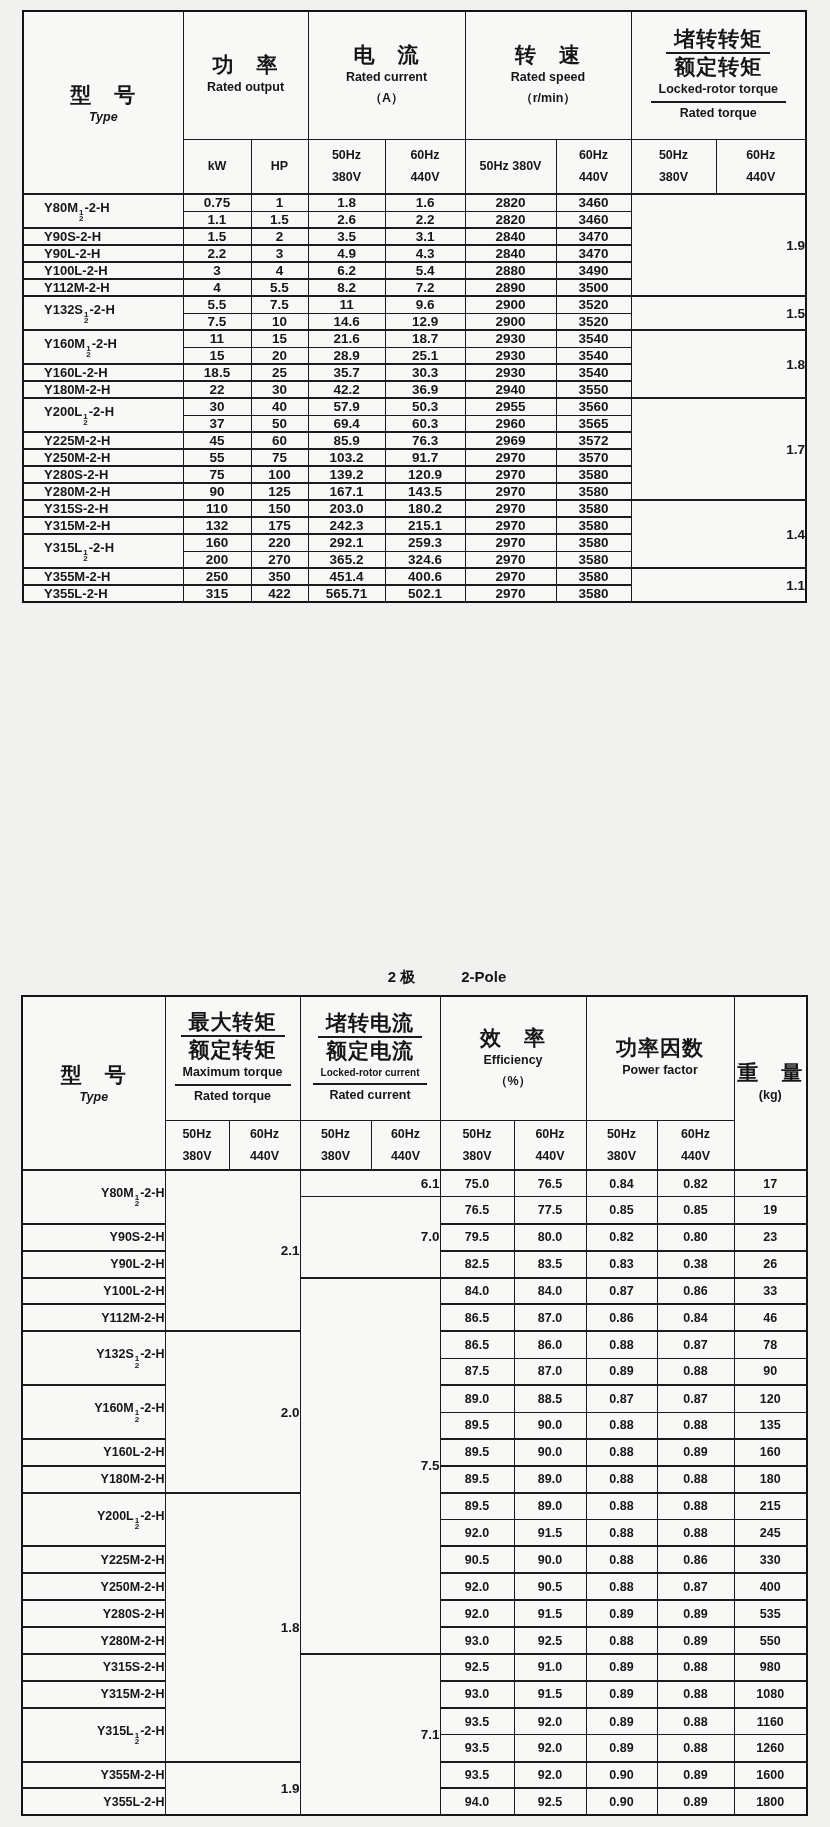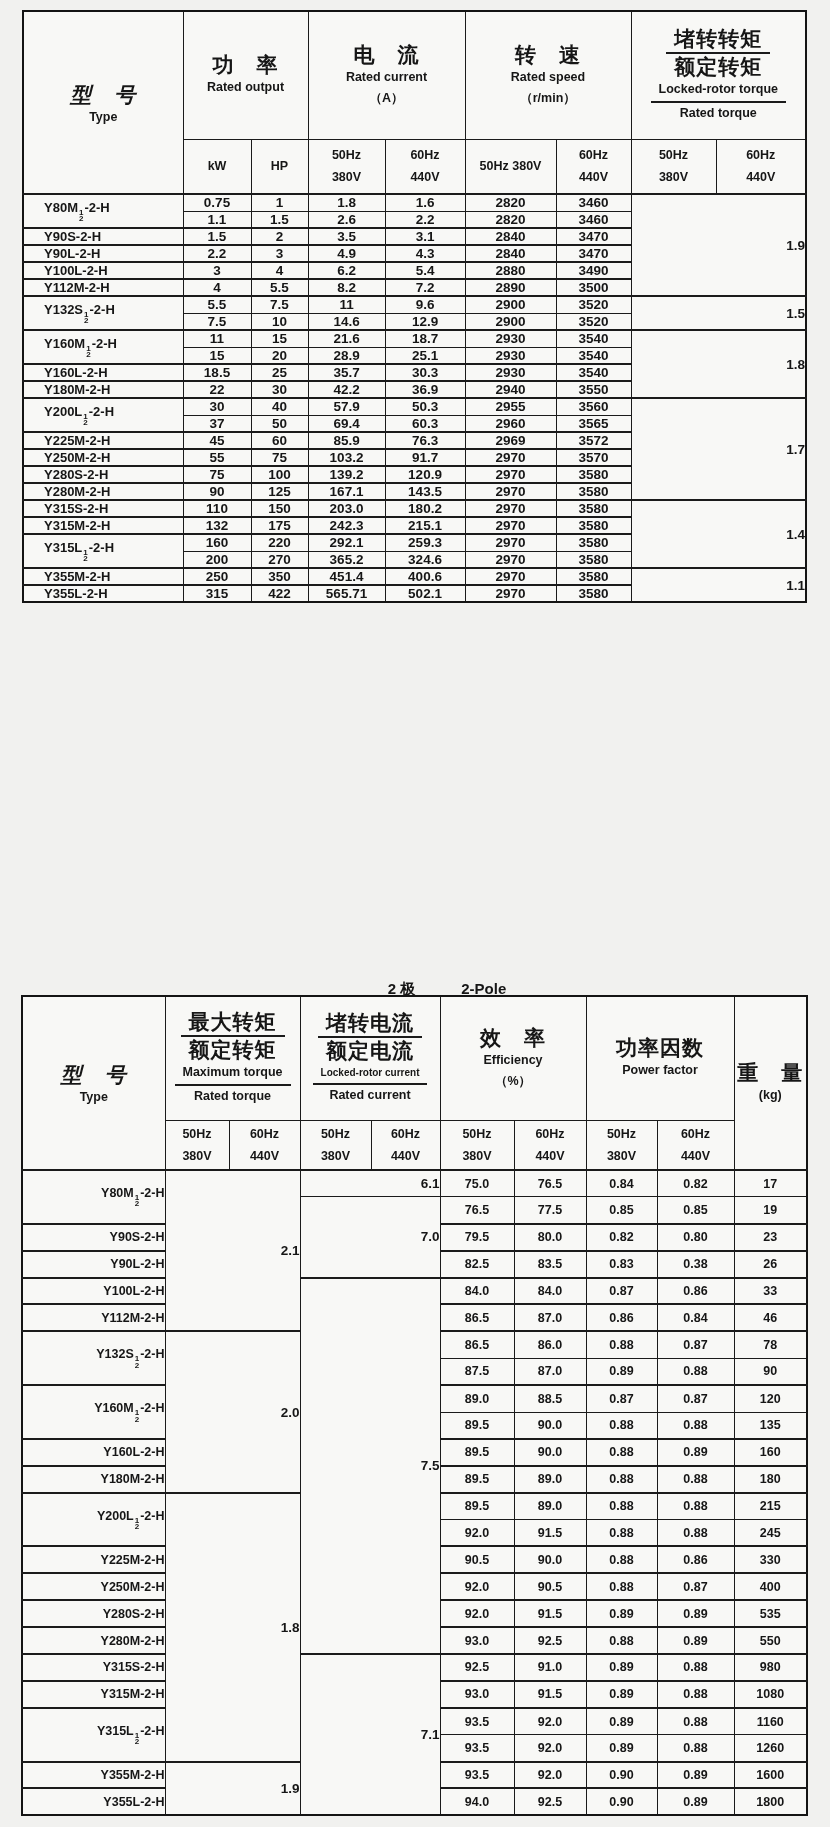--- a/index.html
+++ b/index.html
@@ -28,37 +28,37 @@
   #topTable tbody tr{height:17px;}
   #botTable thead tr.h1{height:124px;}
   #botTable thead tr.h2{height:50px;}
   #botTable tbody tr{height:26.9px;}
   thead tr.h2 th{border-bottom-width:2.4px;}
   .cn{font-size:21px;line-height:25px;letter-spacing:1px;}
   .en{font-size:12.5px;line-height:21px;letter-spacing:0;}
   .en-sm{font-size:10px;line-height:19px;}
   .unit{font-size:12.5px;line-height:21px;}
   .u{display:inline-block;border-bottom:2px solid #1b1b1b;padding:0 8px 1px 8px;}
-  .type-h .cn{margin-top:4px;font-style:italic;}
-  .type-h .ty-en{}
+  .type-h .cn{margin-top:4px;}
+  .type-h .ty-en{font-style:italic;}
   .sub{font-size:12.5px;line-height:22px;white-space:pre-line;}
   td.type{text-align:left;padding-left:20px;font-size:13px;}
   #botTable td.type{padding-left:17px;font-size:12.5px;text-align:right;}
   td.num{font-size:13.5px;}
   #botTable td.num{font-size:12.5px;}
   td.merged{font-size:13.5px;text-align:right;}
   td.gt{border-top-width:2.6px;}
   .stk{
     display:inline-flex;flex-direction:column;align-items:center;
     font-size:8px;line-height:6.5px;font-weight:bold;
     vertical-align:-3px;margin:0 1px;
   }
   #poleLabel{
     position:absolute;left:0;top:963px;width:830px;height:28px;
-    text-align:center;font-size:15px;font-weight:bold;line-height:28px;margin-top:12px;
+    text-align:center;font-size:15px;font-weight:bold;line-height:28px;
   }
   #poleLabel .gap{display:inline-block;width:46px;}
   #poleLabel .inner{display:inline-block;transform:translateX(32px);}
 </style>
 </head>
 <body>
 
 <table id="topTable">
   <colgroup>
     <col style="width:160px">

